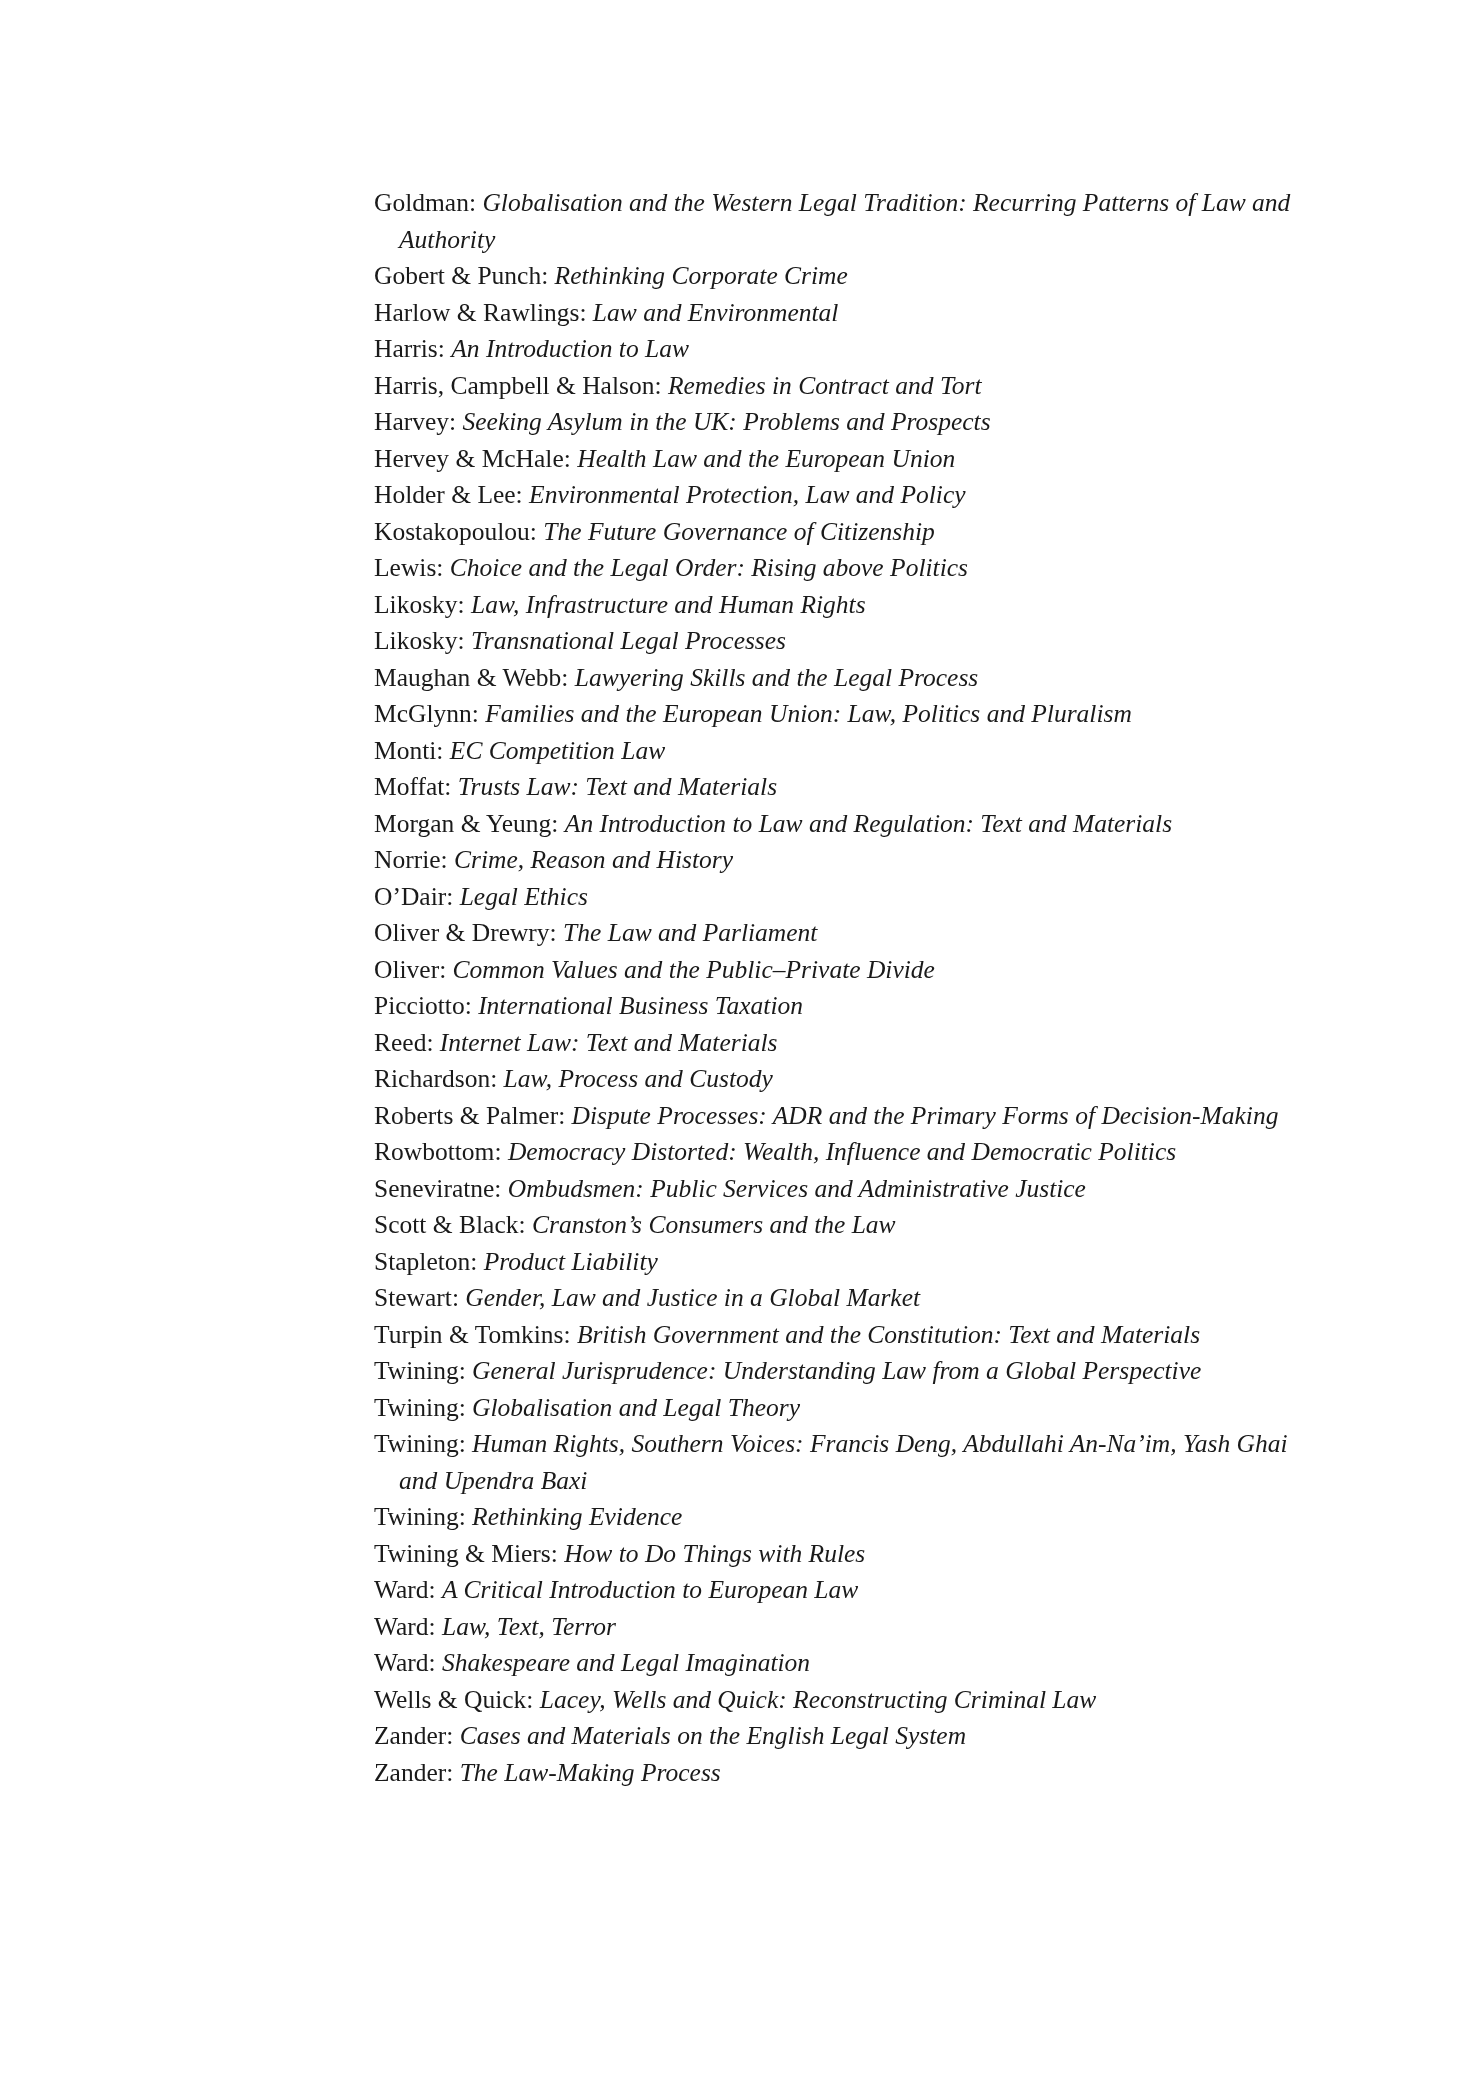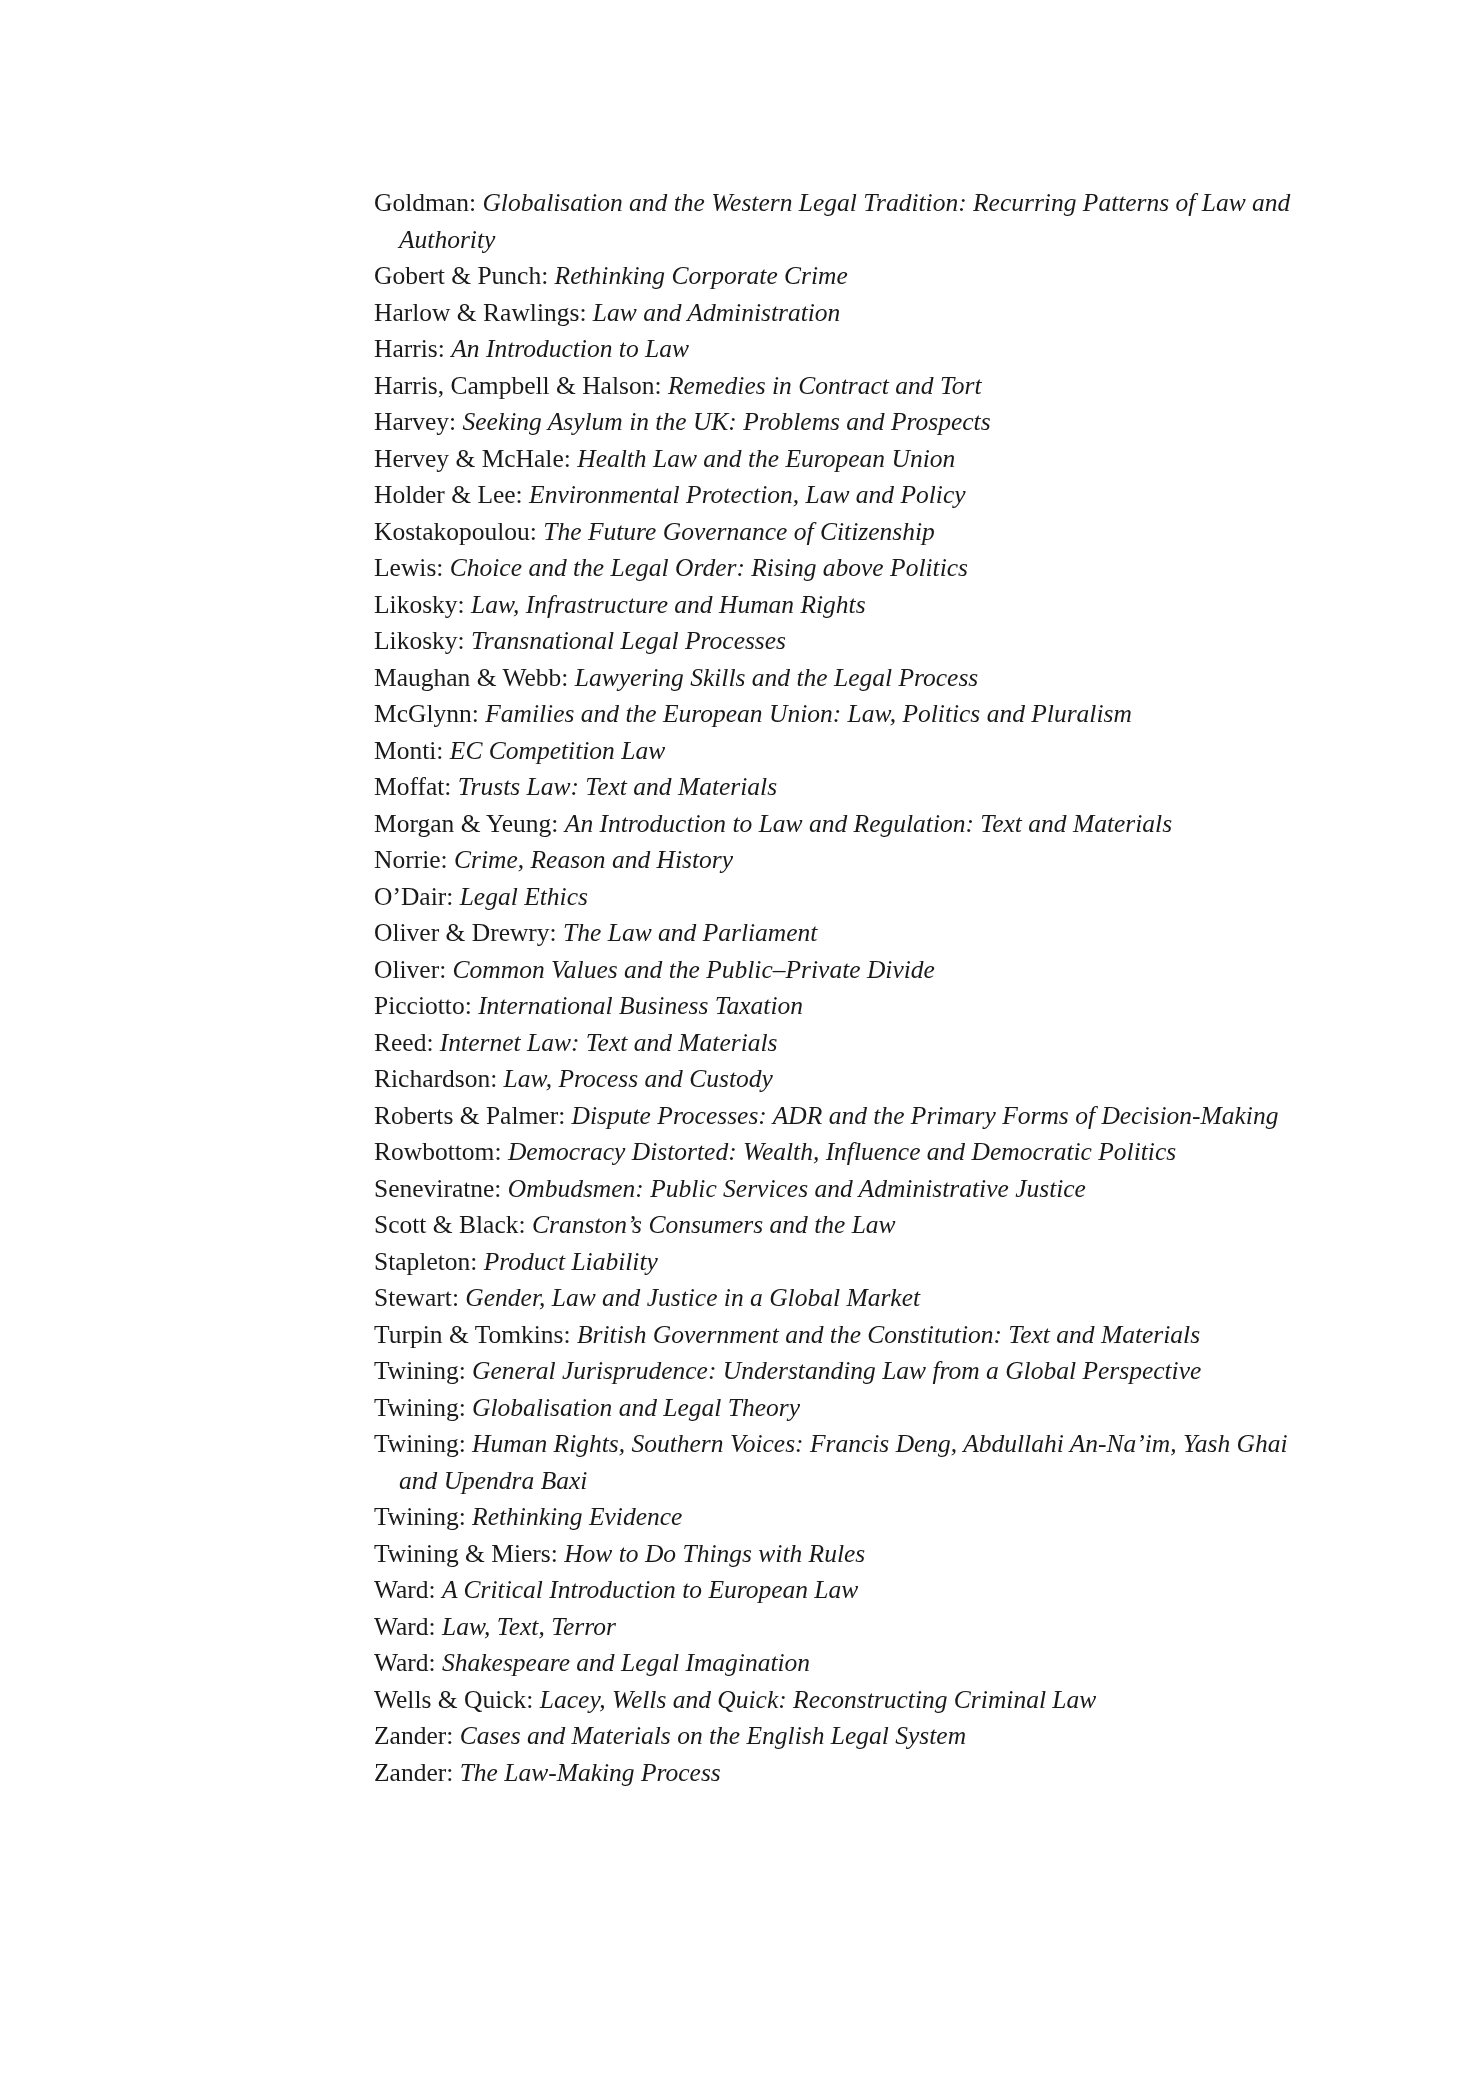--- a/index.html
+++ b/index.html
@@ -40,21 +40,21 @@
     font-style: italic;
   }
 </style>
 </head>
 <body>
 
 <div class="page" style="background: rgb(255, 255, 255); color: rgb(26, 26, 26);">
   <ul class="biblio-list">
       <li class="biblio-entry"><span class="author">Goldman:</span> <span class="title">Globalisation and the Western Legal Tradition: Recurring Patterns of Law and Authority</span></li>
       <li class="biblio-entry"><span class="author">Gobert &amp; Punch:</span> <span class="title">Rethinking Corporate Crime</span></li>
-      <li class="biblio-entry"><span class="author">Harlow &amp; Rawlings:</span> <span class="title">Law and Administration</span></li>
+      <li class="biblio-entry"><span class="author">Harlow &amp; Rawlings:</span> <span class="title">Law and Environmental</span></li>
       <li class="biblio-entry"><span class="author">Harris:</span> <span class="title">An Introduction to Law</span></li>
       <li class="biblio-entry"><span class="author">Harris, Campbell &amp; Halson:</span> <span class="title">Remedies in Contract and Tort</span></li>
       <li class="biblio-entry"><span class="author">Harvey:</span> <span class="title">Seeking Asylum in the UK: Problems and Prospects</span></li>
       <li class="biblio-entry"><span class="author">Hervey &amp; McHale:</span> <span class="title">Health Law and the European Union</span></li>
       <li class="biblio-entry"><span class="author">Holder &amp; Lee:</span> <span class="title">Environmental Protection, Law and Policy</span></li>
       <li class="biblio-entry"><span class="author">Kostakopoulou:</span> <span class="title">The Future Governance of Citizenship</span></li>
       <li class="biblio-entry"><span class="author">Lewis:</span> <span class="title">Choice and the Legal Order: Rising above Politics</span></li>
       <li class="biblio-entry"><span class="author">Likosky:</span> <span class="title">Law, Infrastructure and Human Rights</span></li>
       <li class="biblio-entry"><span class="author">Likosky:</span> <span class="title">Transnational Legal Processes</span></li>
       <li class="biblio-entry"><span class="author">Maughan &amp; Webb:</span> <span class="title">Lawyering Skills and the Legal Process</span></li>

